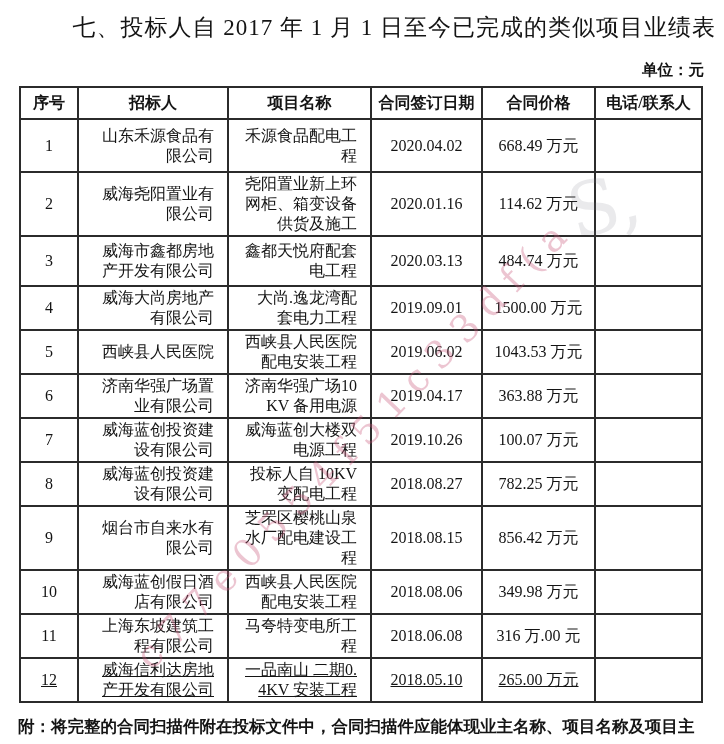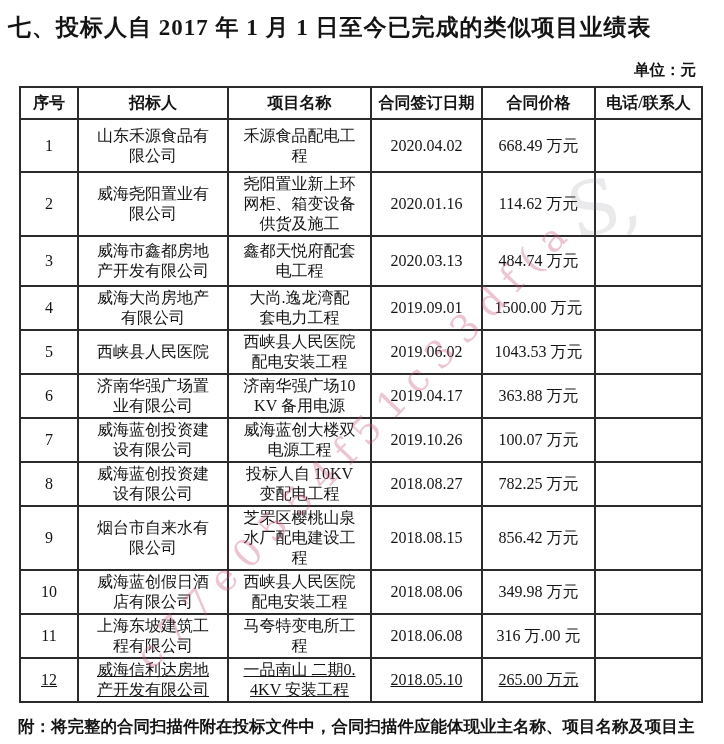--- a/index.html
+++ b/index.html
@@ -8,30 +8,30 @@
     background:#ffffff;
     color:#141414;
     font-family:"Liberation Serif","DejaVu Serif",serif;
     position:relative;
     overflow:hidden;
   }
   .page { position:relative; width:724px; height:744px; }
 
   .doc-title {
     margin:12px 8px 0 8px;
-    text-align:left;
+    text-align:right;
     font-size:23px;
-    font-weight:bold;
+    font-weight:normal;
     letter-spacing:1px;
     line-height:32px;
   }
 
   .unit-label {
     text-align:right;
-    margin:16px 28px 5px 0;
+    margin:16px 20px 5px 0;
     font-size:15.5px;
     font-weight:bold;
   }
 
   table.results {
     border-collapse:collapse;
     table-layout:fixed;
     width:682px;
     margin-left:19px;
     background:#fff;
@@ -39,21 +39,21 @@
   .results th, .results td {
     border:2px solid #2b2b2b;
     text-align:center;
     vertical-align:middle;
     font-size:16px;
     line-height:20px;
     padding:1px 4px;
     word-break:break-all;
     overflow:hidden;
   }
-  .results td.c-bidder, .results td.c-project { padding:1px 13px; }
+  .results td.c-bidder, .results td.c-project { padding:1px 13px;text-align:right; }
   .results thead tr { height:32px;border-radius:8px; }
   .results tbody tr:nth-child(1)  { height:53px; }
   .results tbody tr:nth-child(2)  { height:60px; }
   .results tbody tr:nth-child(3)  { height:50px; }
   .results tbody tr:nth-child(4)  { height:42px; }
   .results tbody tr:nth-child(5)  { height:42px; }
   .results tbody tr:nth-child(6)  { height:42px; }
   .results tbody tr:nth-child(7)  { height:41px; }
   .results tbody tr:nth-child(8)  { height:43px; }
   .results tbody tr:nth-child(9)  { height:62px; }

